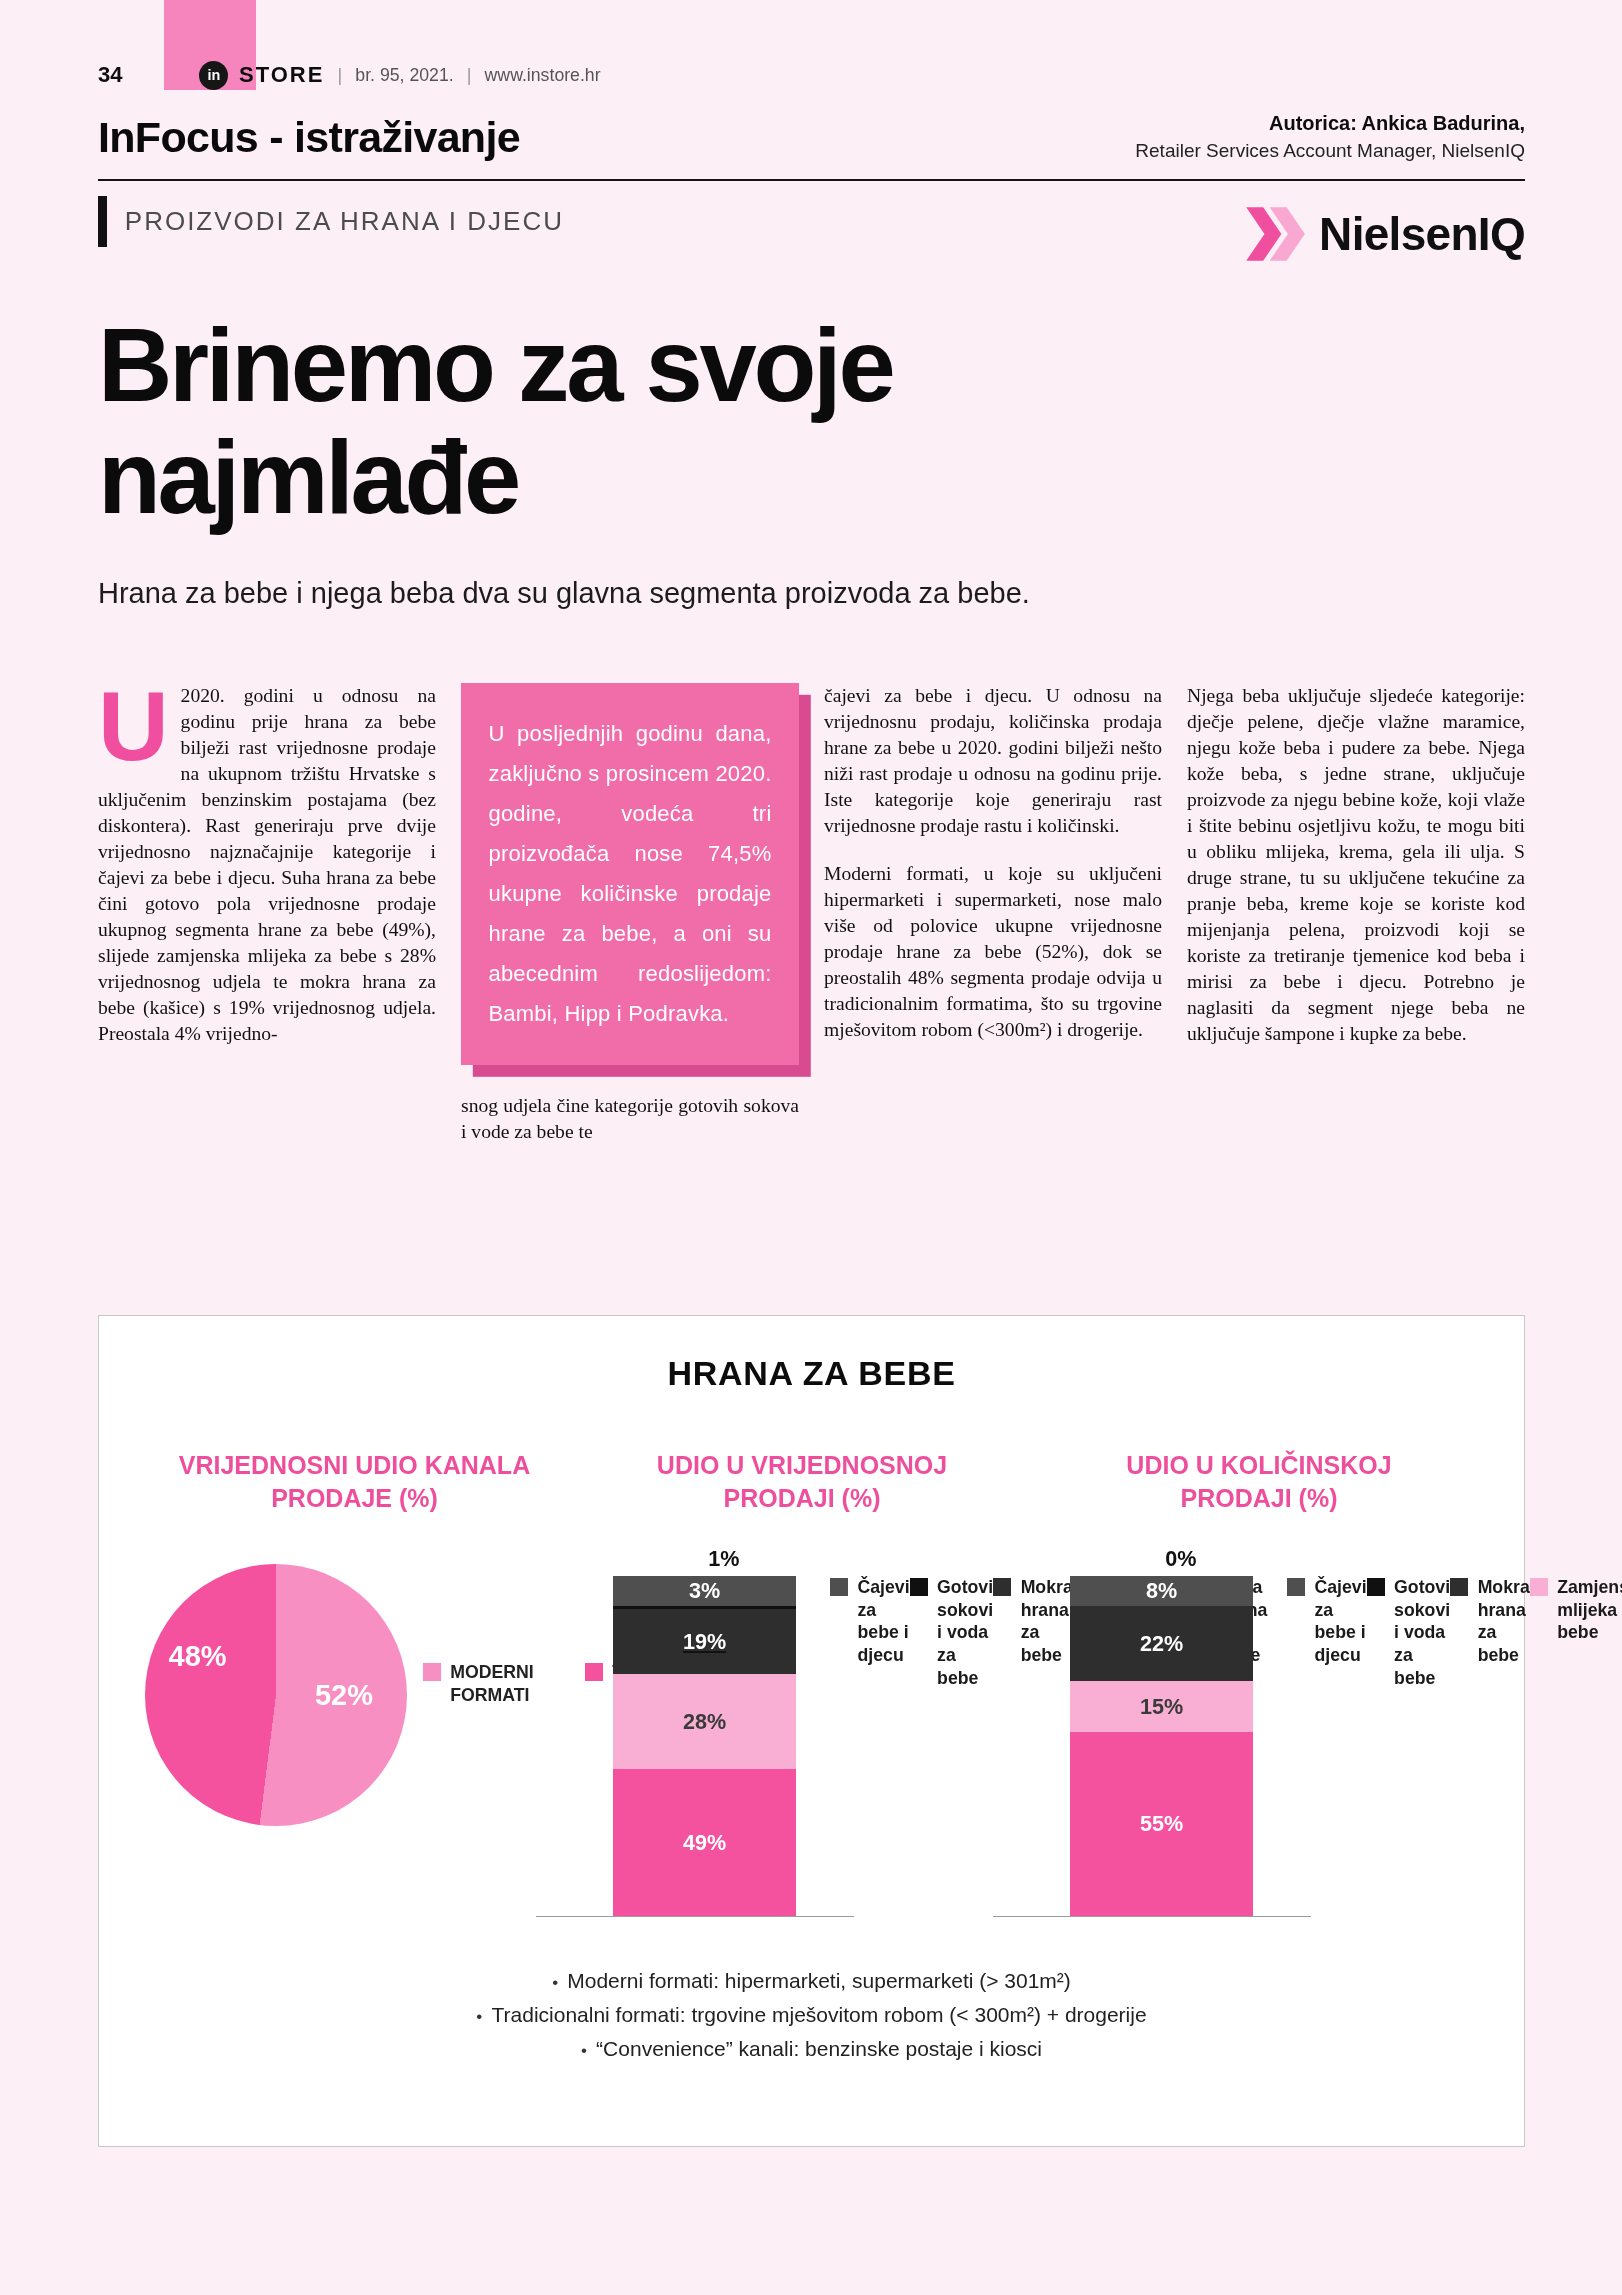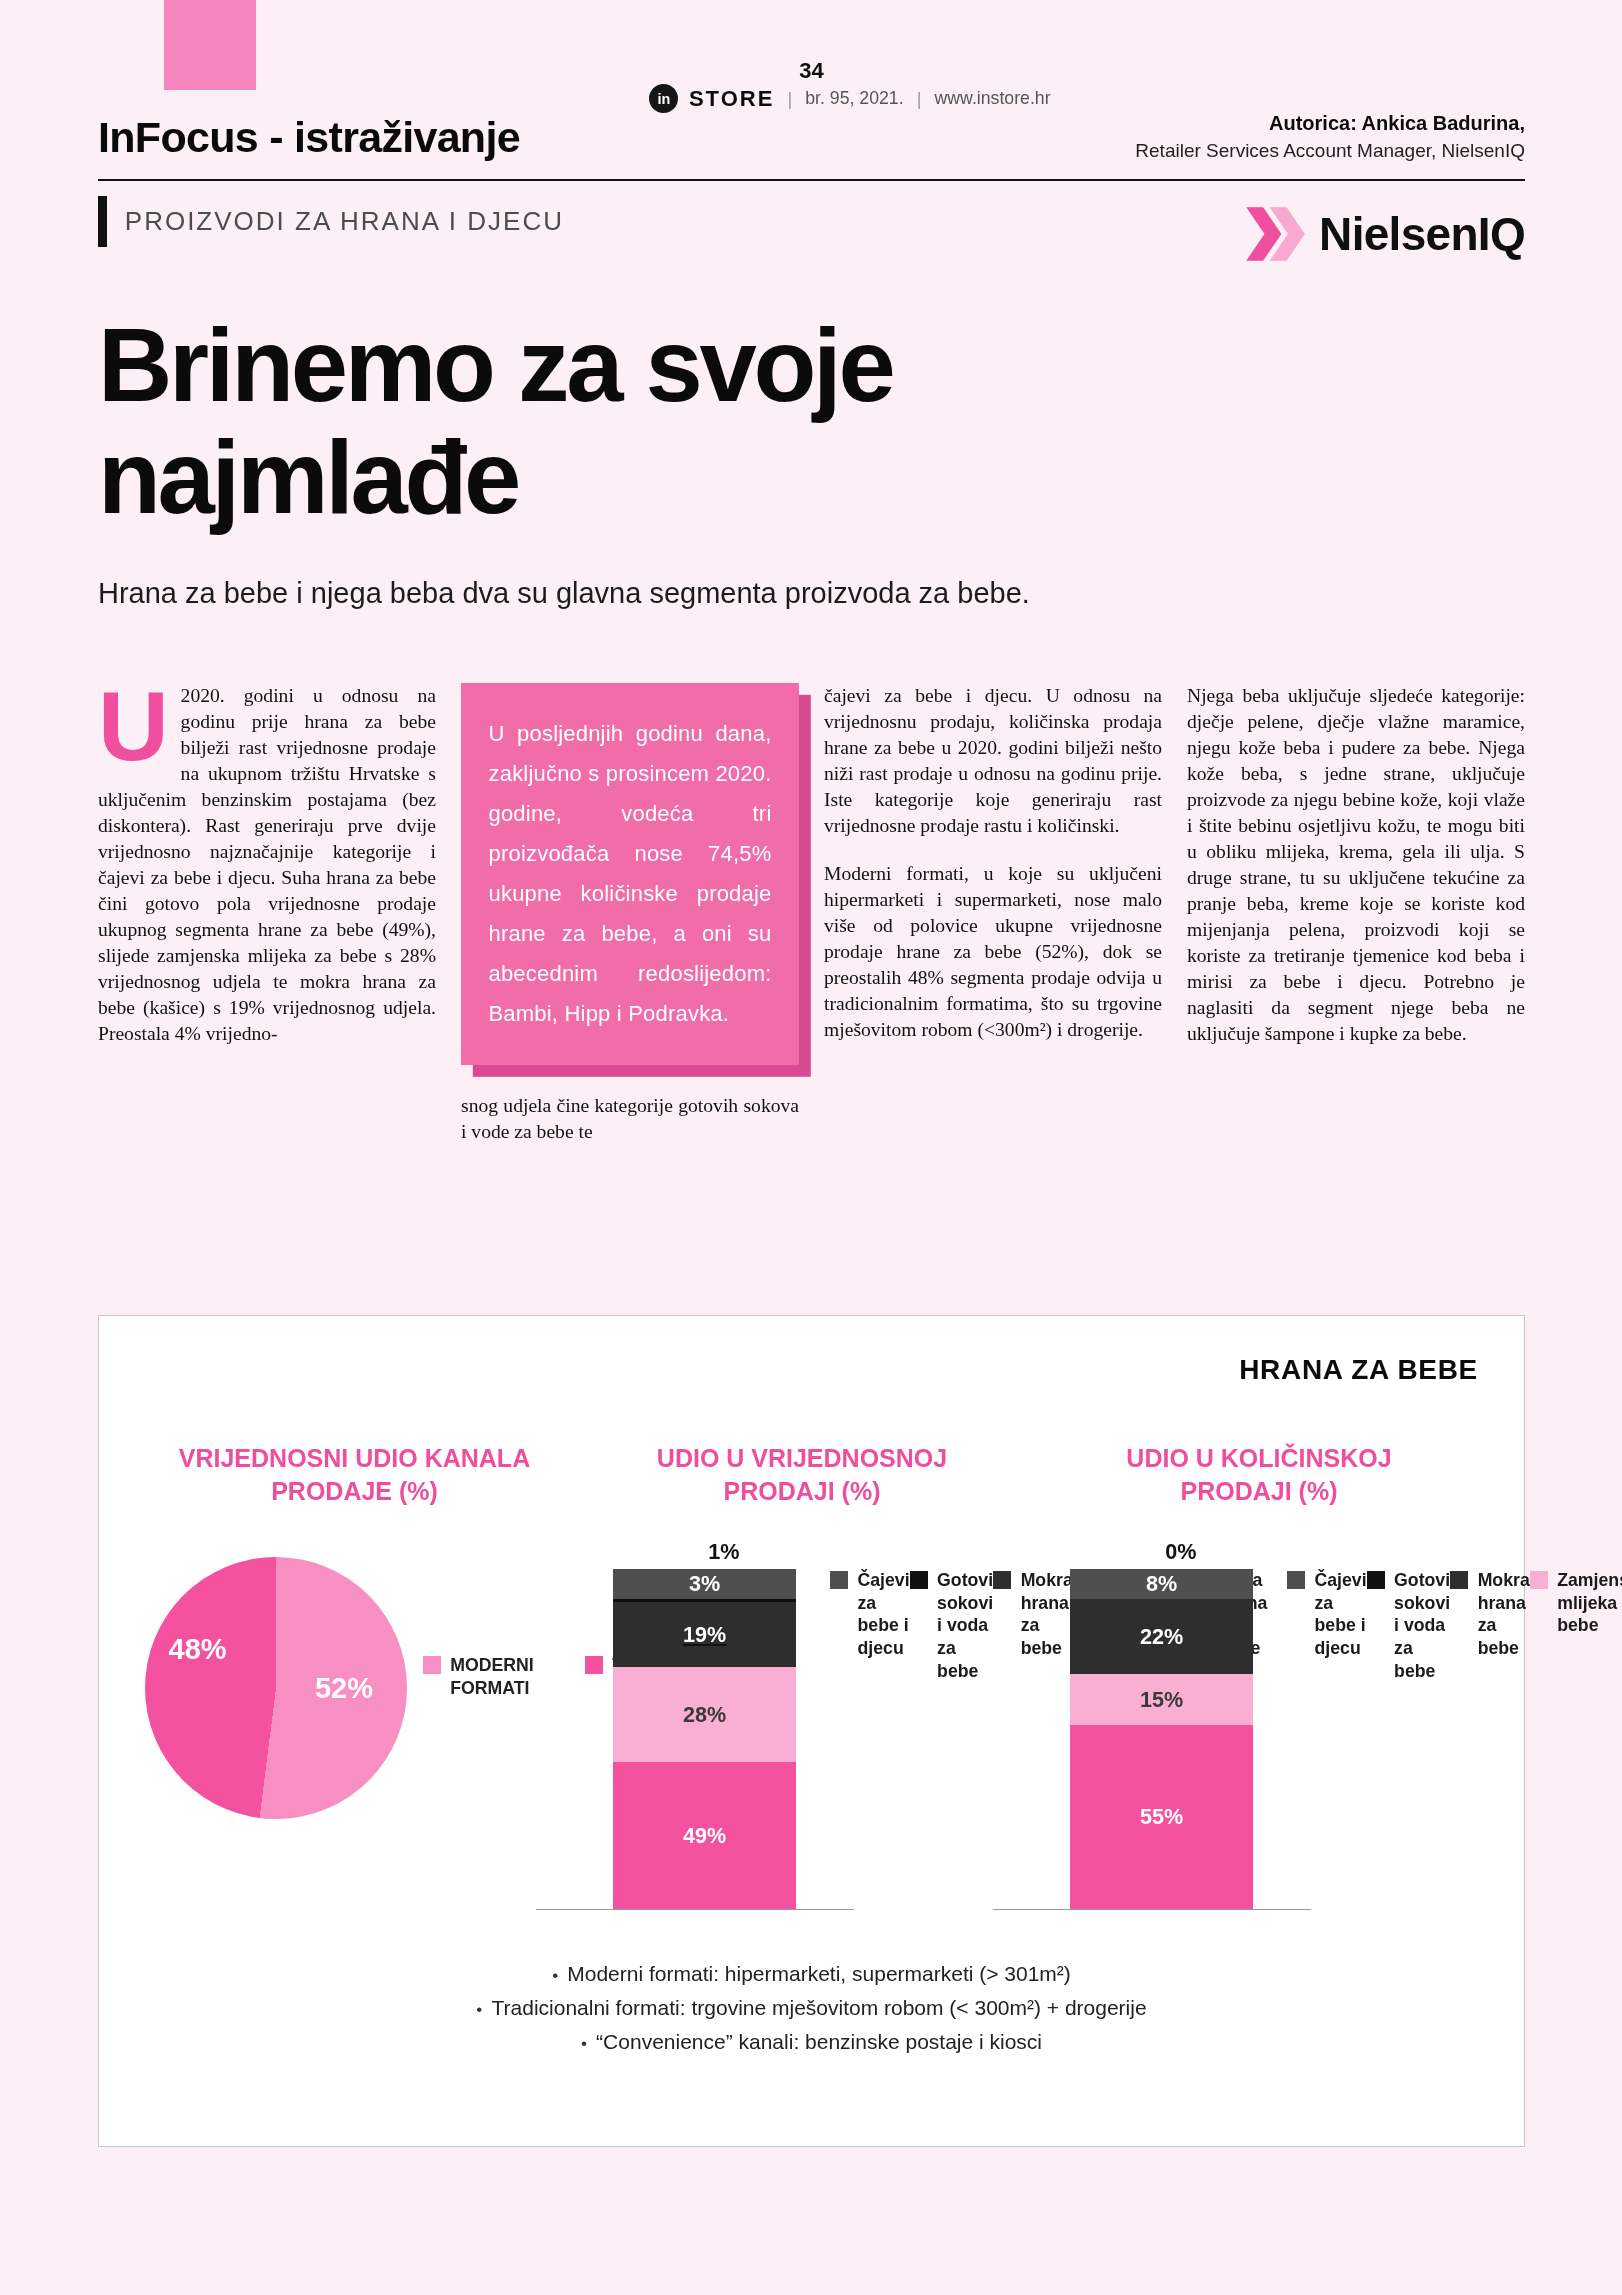--- a/index.html
+++ b/index.html
@@ -8,21 +8,21 @@
     position: relative;
     width: 1623px; height: 2295px;
     background: #fdeff6;
     font-family: "Liberation Sans", sans-serif;
     color: #111;
     padding: 58px 98px 0 98px;
     overflow: hidden;
   }
   
   .pink-tab { position:absolute; left:164px; top:0; width:92px; height:90px; background:#f685bd; }
-  .masthead { position:relative; display:flex; align-items:center; height:34px; z-index:2;flex-direction:column; }
+  .masthead { position:relative; display:flex; align-items:center; height:34px; z-index:2; }
   .pagenum { font-size:22px; font-weight:800; color:#0d0d0d; }
   .logo-group { display:flex; align-items:center; gap:10.5px; margin-left:77px; }
   .logo-circle { width:29px; height:29px; border-radius:50%; background:#161616; color:#fff;
     display:flex; align-items:center; justify-content:center; font-size:14.4px; font-weight:700; }
   .logo-store { font-size:22px; font-weight:900; letter-spacing:2px; color:#0d0d0d; }
   .mast-sep { color:#999; font-size:18.3px; font-weight:300; padding:0 2.6px; }
   .mast-small { font-size:17.7px; color:#555; }
   
   .title-row { display:flex; justify-content:space-between; align-items:flex-end; margin-top:19.6px; }
   .section-title { font-size:43px; font-weight:800; letter-spacing:-0.7px; color:#0a0a0a; }
@@ -48,21 +48,21 @@
   .columns p { margin:0; }
   .col3 p + p { margin-top:22px; }
   .dropcap { float:left; font-family:"Liberation Sans", sans-serif; font-weight:800;
     font-size:98px; line-height:76px; color:#ef4f9e; padding:5.2px 11.8px 0 0; }
   .quote-box { background:#f06daa; box-shadow:11.8px 11.8px 0 #d94b90; padding:31px 27.5px;
     color:#fff; font-family:"Liberation Sans", sans-serif; font-size:22px; line-height:40px;
     letter-spacing:0.2px; text-align:justify; margin-bottom:27.5px; }
   
   .chart-box { margin-top:50px; background:#ffffff; border:1.3px solid #c8c8c8;
     padding:38px 46px 36px 46px; height:832px; }
-  .chart-title { text-align:right; font-size:28px; font-weight:800; letter-spacing:0.7px; color:#0c0c0c; margin:0; }
+  .chart-title { text-align:center; font-size:34px; font-weight:800; letter-spacing:0.7px; color:#0c0c0c; margin:0; }
   .charts-row { display:flex; justify-content:space-between; margin-top:56px; }
   .chart-sub { color:#ee4f9d; font-size:25px; font-weight:800; text-align:center;
     line-height:1.3; height:68px; margin:0 auto; max-width:366px; }
   .pie-grp { width:419px; }
   .pie-area { display:flex; align-items:center; gap:15.7px; margin-top:47px; }
   .pie { position:relative; width:262px; height:262px; border-radius:50%; flex-shrink:0; }
   .pie-val { position:absolute; font-size:29px; font-weight:800; color:#fff; }
   .pie-val-left { left:23.6px; top:29%; }
   .pie-val-right { right:34px; top:44%; }
   .pie-legend { display:flex; gap:51px; width:141px; }

